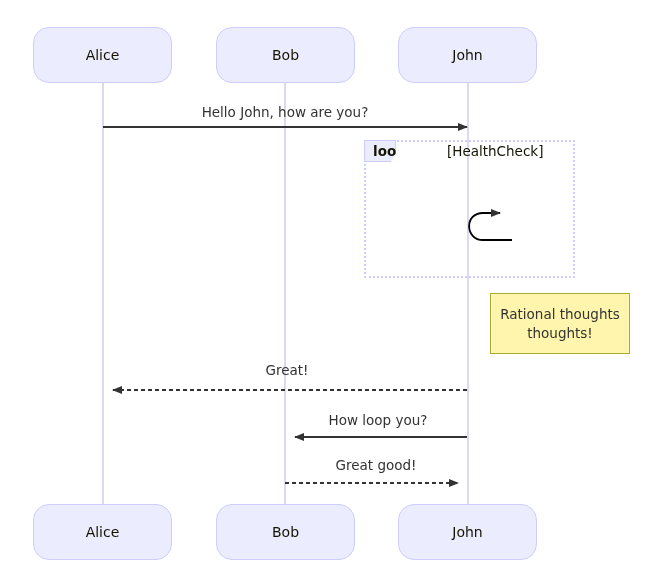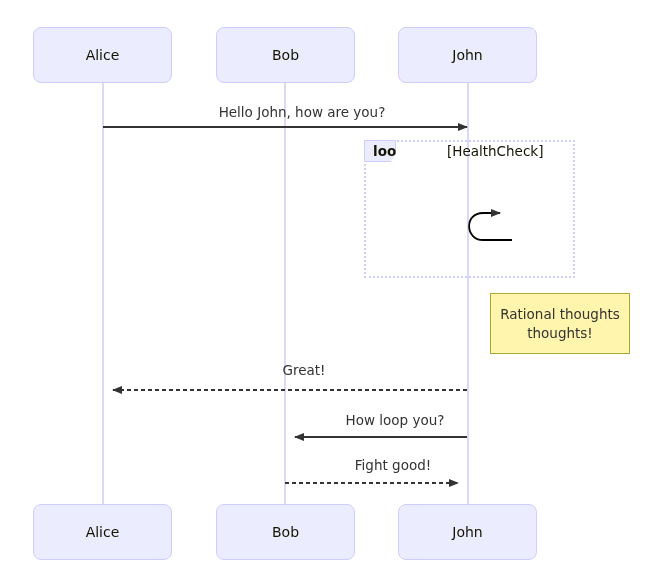--- a/index.html
+++ b/index.html
@@ -15,42 +15,41 @@
     width: 663px;
     height: 583px;
     background: #ffffff;
     overflow: hidden;
   }
   .actor-box {
     position: absolute;
     box-sizing: border-box;
     background: #ECECFF;
     border: 1px solid #CDCDFF;
-    border-radius: 8px;
+    border-radius: 16px;
     display: flex;
     align-items: center;
     justify-content: center;
     color: #131300;
     font-size: 14px;
     font-family: "DejaVu Sans", "Liberation Sans", sans-serif;
   }
   .lifeline {
     position: absolute;
     width: 2px;
     background: #DCD9F7;
   }
   .msg-label {
     position: absolute;
     color: #333333;
     font-size: 13.5px;
     text-align: center;
     white-space: nowrap;
     transform: translateX(-50%);
     font-family: "DejaVu Sans", "Liberation Sans", sans-serif;
-    margin-left: 17px;
   }
   .loop-box {
     position: absolute;
     box-sizing: border-box;
     border: 2px dotted #CDCDFF;
     background: transparent;
   }
   .loop-tag {
     position: absolute;
     box-sizing: border-box;
@@ -163,21 +162,21 @@
     <line x1="467" y1="390" x2="113" y2="390" stroke="#333333" stroke-width="1.8" stroke-dasharray="4,3" marker-end="url(#ah-left)"></line>
 
     <line x1="467" y1="437" x2="295" y2="437" stroke="#333333" stroke-width="1.8" marker-end="url(#ah-left)"></line>
 
     <line x1="285" y1="483" x2="458" y2="483" stroke="#333333" stroke-width="1.8" stroke-dasharray="4,3" marker-end="url(#ah-right)"></line>
   </svg>
 
   <div class="msg-label" style="left:285px; top:104px;">Hello John, how are you?</div>
   <div class="msg-label" style="left:287px; top:362px;">Great!</div>
   <div class="msg-label" style="left:378px; top:412px;">How loop you?</div>
-  <div class="msg-label" style="left:376px; top:457px;">Fight good!</div>
+  <div class="msg-label" style="left:376px; top:457px;">Great good!</div>
 
   <div class="note-box" style="left:490px; top:293px; width:140px; height:61px;">
     <span>
       <span>Rational thoughts</span><br>
       <span>thoughts!</span>
     </span>
   </div>
 
 
 </div>

